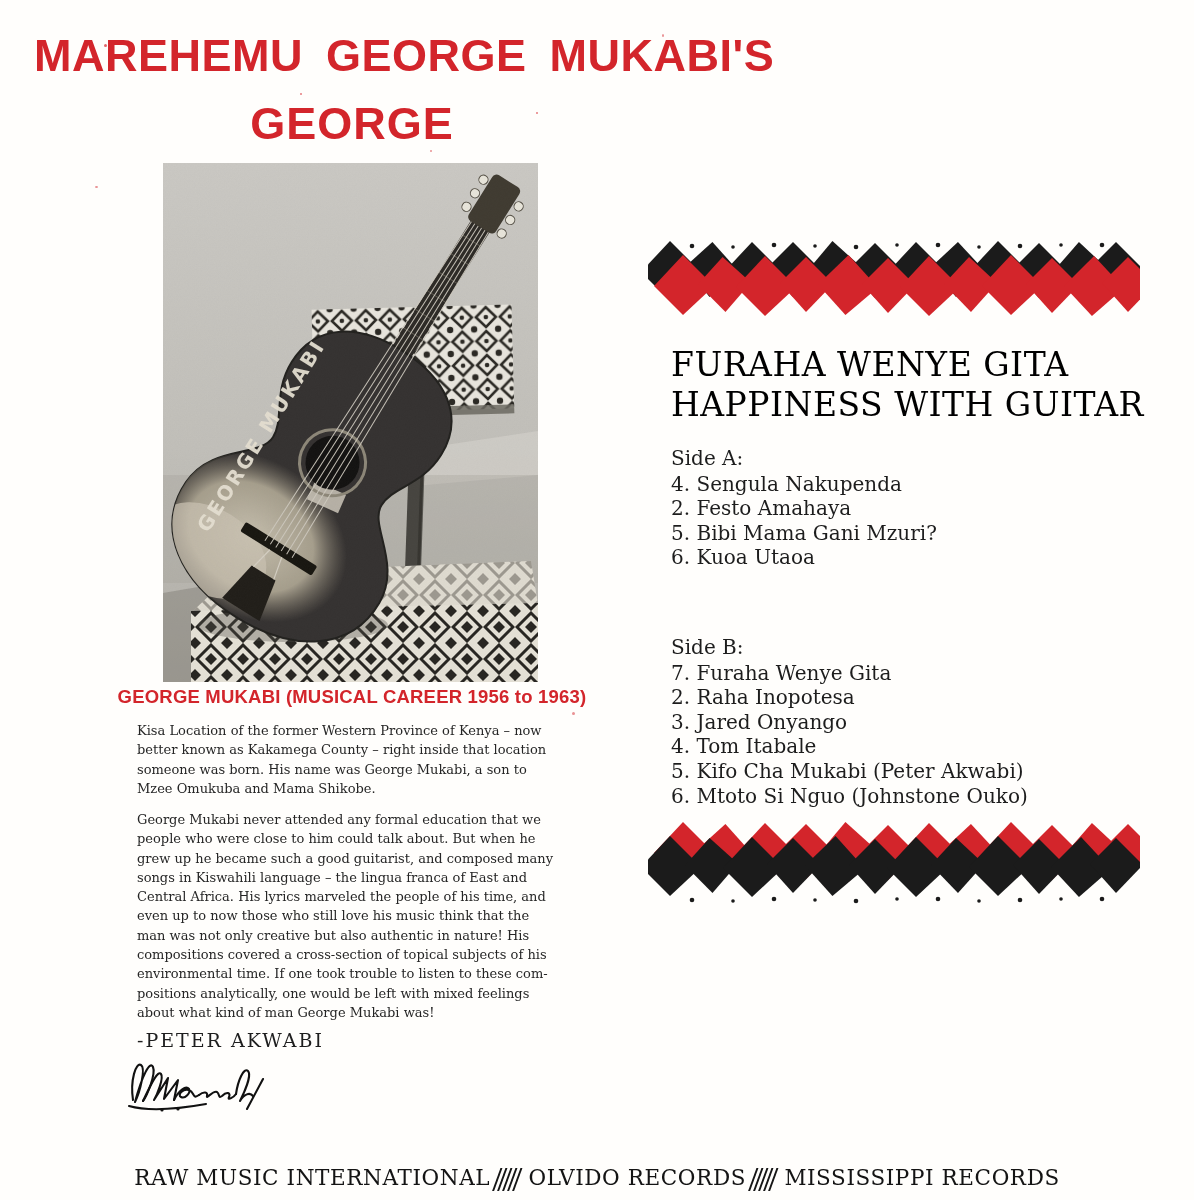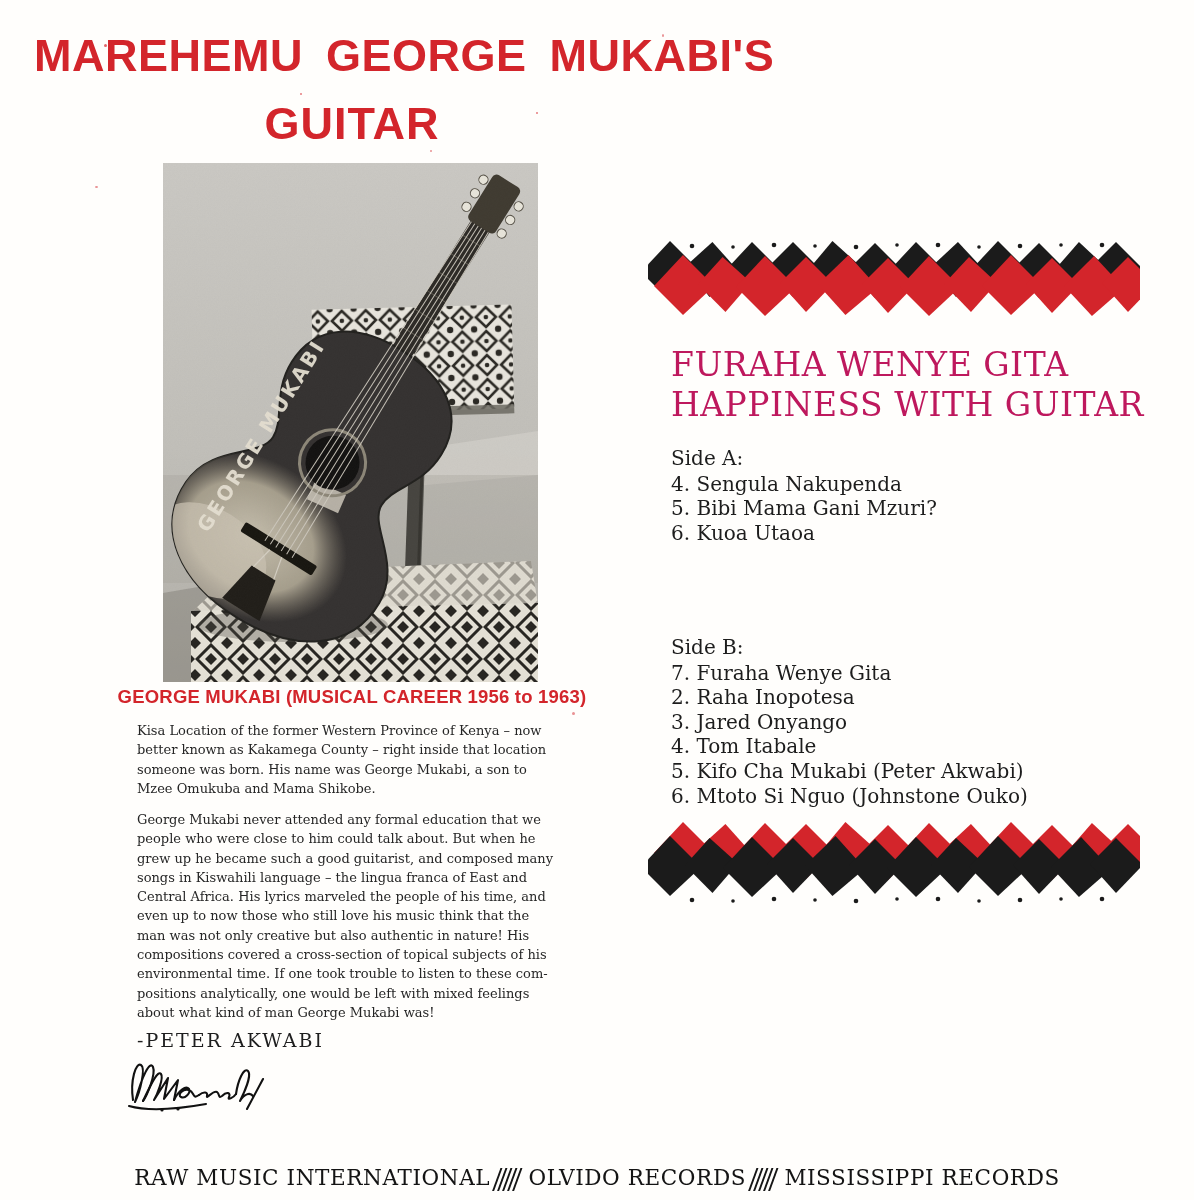--- a/index.html
+++ b/index.html
@@ -28,21 +28,21 @@
   .para-1{top:721px;}
   .para-2{top:810px;}
   .byline{position:absolute;left:137px;top:1029px;font-size:19px;letter-spacing:2px;color:#1e1e1e;}
   .signature{position:absolute;left:126px;top:1054px;width:150px;height:62px;}
 
   
   .zigzag{position:absolute;width:492px;height:78px;}
   .zigzag-top{left:648px;top:239px;}
   .zigzag-bottom{left:648px;top:822px;height:84px;}
   .album-title{position:absolute;left:671px;top:345px;font-size:33px;line-height:40px;
-    letter-spacing:0.5px;color:#be185d;white-space:pre-line;}
+    letter-spacing:0.5px;color:#000000;white-space:pre-line;}
   .side-block{position:absolute;left:671px;font-size:20px;line-height:24.6px;color:#1d1d1d;}
   .side-a{top:446px;}
   .side-b{top:635px;}
   .side-label{margin-bottom:1px;}
   .track{white-space:nowrap;}
 
   
   .footer{position:absolute;left:0;top:1163px;width:1194px;text-align:center;
     font-size:21.5px;letter-spacing:0.6px;color:#141414;white-space:nowrap;}
   .footer .label{display:inline-block;vertical-align:middle;}
@@ -60,21 +60,21 @@
 
   <div class="speck" style="left:104px;top:44px;width:3px;height:3px;opacity:.7"></div>
   <div class="speck" style="left:536px;top:112px;width:2px;height:2px;opacity:.6"></div>
   <div class="speck" style="left:662px;top:34px;width:2px;height:3px;opacity:.5"></div>
   <div class="speck" style="left:300px;top:93px;width:2px;height:2px;opacity:.6"></div>
   <div class="speck" style="left:95px;top:186px;width:3px;height:2px;opacity:.5"></div>
   <div class="speck" style="left:572px;top:712px;width:3px;height:3px;opacity:.5"></div>
   <div class="speck" style="left:430px;top:150px;width:2px;height:2px;opacity:.5"></div>
 
   <div class="title-1">MAREHEMU GEORGE MUKABI'S</div>
-  <div class="title-2">GUITAR</div>
+  <div class="title-2">GEORGE</div>
 
   <div class="photo-wrap">
     <svg width="375" height="519" viewBox="0 0 375 519">
       <defs>
         <linearGradient id="bgGrad" x1="0" y1="0" x2="0" y2="1">
           <stop offset="0" stop-color="#cbc9c4"></stop>
           <stop offset="0.55" stop-color="#c2c0ba"></stop>
           <stop offset="1" stop-color="#b2afa8"></stop>
         </linearGradient>
         <radialGradient id="worn" cx="0.5" cy="0.5" r="0.5">
@@ -259,20 +259,21 @@
     </g>
   </svg>
 
   <div class="album-title">FURAHA WENYE GITA
 HAPPINESS WITH GUITAR</div>
 
   <div class="side-block side-a">
     <div class="side-label">Side A:</div>
     <div>
         <div class="track">4. Sengula Nakupenda</div>
+        <div class="track">2. Festo Amahaya</div>
         <div class="track">5. Bibi Mama Gani Mzuri?</div>
         <div class="track">6. Kuoa Utaoa</div>
       </div>
   </div>
 
   <div class="side-block side-b">
     <div class="side-label">Side B:</div>
     <div>
         <div class="track">7. Furaha Wenye Gita</div>
         <div class="track">2. Raha Inopotesa</div>

